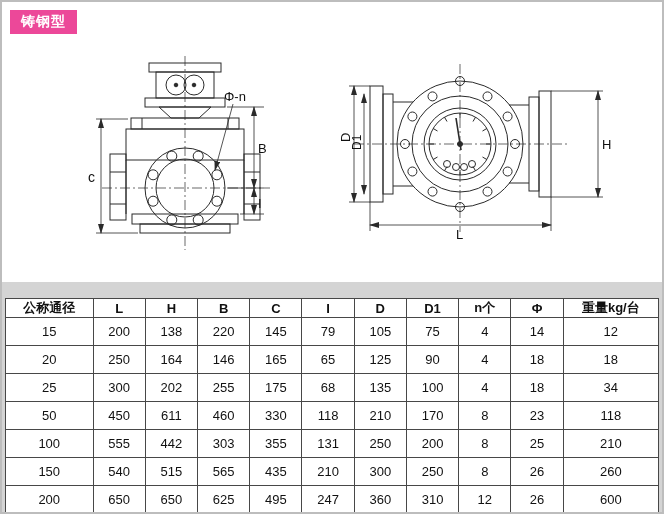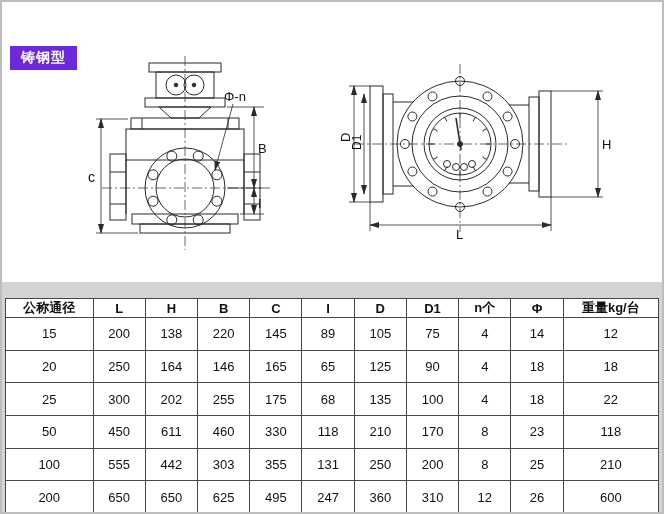--- a/index.html
+++ b/index.html
@@ -29,21 +29,21 @@
   th { font-weight:bold; }
   th:first-child { width:13.4%; }
   th:last-child  { width:14.6%; }
   text { font-family:"Liberation Sans", sans-serif; }
 </style>
 </head>
 <body>
 
 <div class="page">
 
-  <div class="badge" style="background: #6d28d9; color: rgb(255, 255, 255); margin-top: 36px;">铸钢型</div>
+  <div class="badge" style="background: #ec4899; color: rgb(255, 255, 255);">铸钢型</div>
 
   <div class="diagram-area">
     <svg width="660" height="280" viewBox="0 0 660 280">
       <defs>
         <marker id="arr" markerWidth="10" markerHeight="8" refX="9" refY="3" orient="auto-start-reverse" markerUnits="userSpaceOnUse">
           <path d="M0,0 L10,3 L0,6 Z" fill="#2a2a2a"></path>
         </marker>
       </defs>
 
       <g stroke="#2a2a2a" fill="none" stroke-width="1">
@@ -202,21 +202,21 @@
             <th>重量kg/台</th>
           </tr>
       </thead>
       <tbody>
           <tr>
             <td>15</td>
             <td>200</td>
             <td>138</td>
             <td>220</td>
             <td>145</td>
-            <td>89</td>
+            <td>79</td>
             <td>105</td>
             <td>75</td>
             <td>4</td>
             <td>14</td>
             <td>12</td>
           </tr>
           <tr>
             <td>20</td>
             <td>250</td>
             <td>164</td>
@@ -233,21 +233,21 @@
             <td>25</td>
             <td>300</td>
             <td>202</td>
             <td>255</td>
             <td>175</td>
             <td>68</td>
             <td>135</td>
             <td>100</td>
             <td>4</td>
             <td>18</td>
-            <td>22</td>
+            <td>34</td>
           </tr>
           <tr>
             <td>50</td>
             <td>450</td>
             <td>611</td>
             <td>460</td>
             <td>330</td>
             <td>118</td>
             <td>210</td>
             <td>170</td>
@@ -262,20 +262,33 @@
             <td>303</td>
             <td>355</td>
             <td>131</td>
             <td>250</td>
             <td>200</td>
             <td>8</td>
             <td>25</td>
             <td>210</td>
           </tr>
           <tr>
+            <td>150</td>
+            <td>540</td>
+            <td>515</td>
+            <td>565</td>
+            <td>435</td>
+            <td>210</td>
+            <td>300</td>
+            <td>250</td>
+            <td>8</td>
+            <td>26</td>
+            <td>260</td>
+          </tr>
+          <tr>
             <td>200</td>
             <td>650</td>
             <td>650</td>
             <td>625</td>
             <td>495</td>
             <td>247</td>
             <td>360</td>
             <td>310</td>
             <td>12</td>
             <td>26</td>

